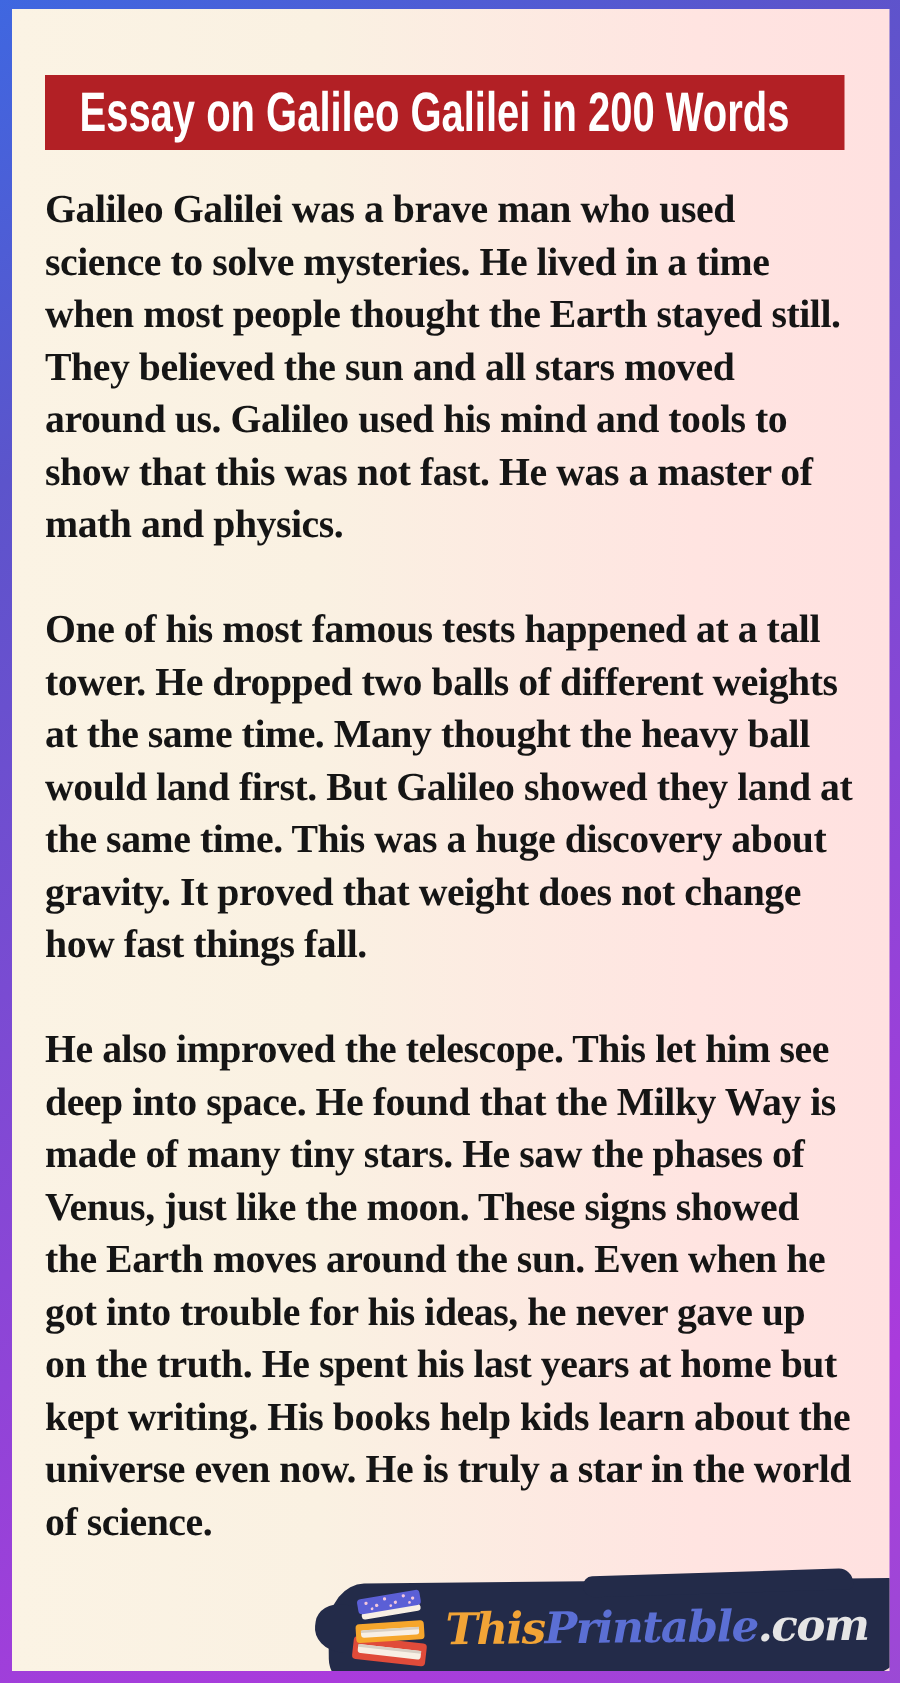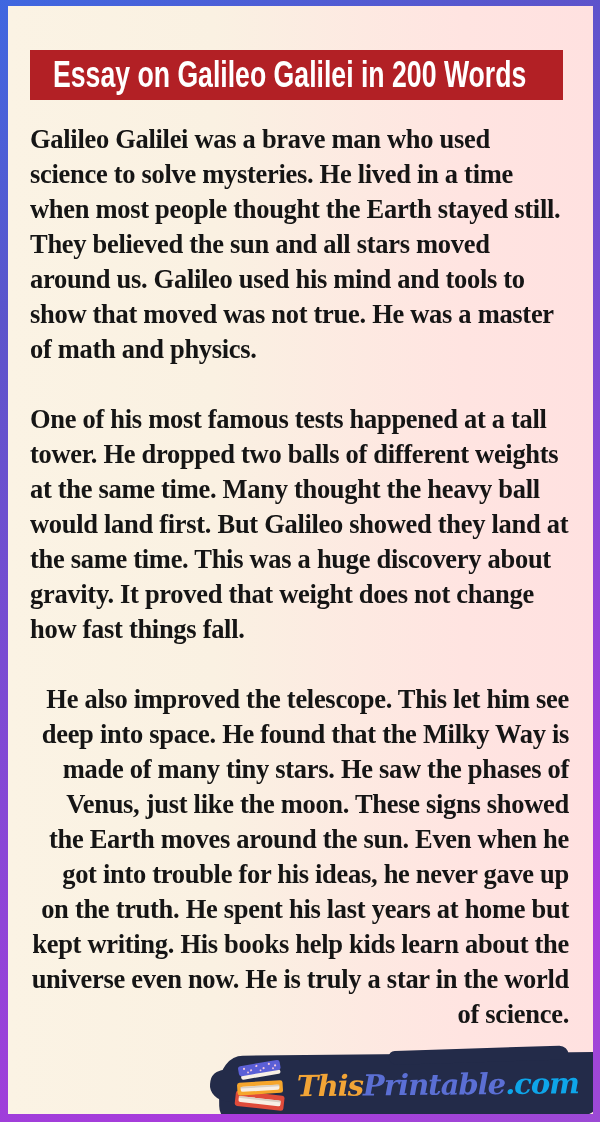--- a/index.html
+++ b/index.html
@@ -50,21 +50,21 @@
     margin: 22px 24px 0 22px;
     color: #151515;
   }
   .essay p {
     margin: 0 0 35px 0;
     font-weight: bold;
     font-size: 26.5px;
     line-height: 35px;
     letter-spacing: -0.3px;
   }
-  .essay p:last-child { margin-bottom: 0; text-align: right; }
+  .essay p:last-child { margin-bottom: 0; }
 
   
   .logo {
     position: absolute;
     right: -6px;
     bottom: -4px;
     height: 58px;
     display: flex;
     align-items: center;
     gap: 4px;
@@ -107,34 +107,34 @@
     z-index: 2;
     font-family: "DejaVu Serif", serif;
     font-style: italic;
     font-weight: bold;
     font-size: 29px;
     white-space: nowrap;
     letter-spacing: -1px;
   }
   .logo-study { color: #f2a436; }
   .logo-printable { color: #5b6fd4; }
-  .logo-domain { color: #0ea5e9; }
+  .logo-domain { color: #e5e5e5; }
 </style>
 </head>
 <body>
 
 <div class="frame">
   <div class="page">
 
     <div class="banner">
       <span class="title-text">Essay on Galileo Galilei in 200 Words</span>
     </div>
 
     <div class="essay">
-      <p>Galileo Galilei was a brave man who used science to solve mysteries. He lived in a time when most people thought the Earth stayed still. They believed the sun and all stars moved around us. Galileo used his mind and tools to show that moved was not true. He was a master of math and physics.</p>
+      <p>Galileo Galilei was a brave man who used science to solve mysteries. He lived in a time when most people thought the Earth stayed still. They believed the sun and all stars moved around us. Galileo used his mind and tools to show that this was not fast. He was a master of math and physics.</p>
       <p>One of his most famous tests happened at a tall tower. He dropped two balls of different weights at the same time. Many thought the heavy ball would land first. But Galileo showed they land at the same time. This was a huge discovery about gravity. It proved that weight does not change how fast things fall.</p>
       <p>He also improved the telescope. This let him see deep into space. He found that the Milky Way is made of many tiny stars. He saw the phases of Venus, just like the moon. These signs showed the Earth moves around the sun. Even when he got into trouble for his ideas, he never gave up on the truth. He spent his last years at home but kept writing. His books help kids learn about the universe even now. He is truly a star in the world of science.</p>
     </div>
 
     <div class="logo">
       <svg class="books" viewBox="0 0 72 64" aria-hidden="true">
 
         <g transform="rotate(7 36 52)">
           <rect x="6" y="40" width="58" height="18" rx="3" fill="#e04b3a"></rect>
           <rect x="10" y="46" width="50" height="7" rx="2.5" fill="#f8efe4"></rect>

